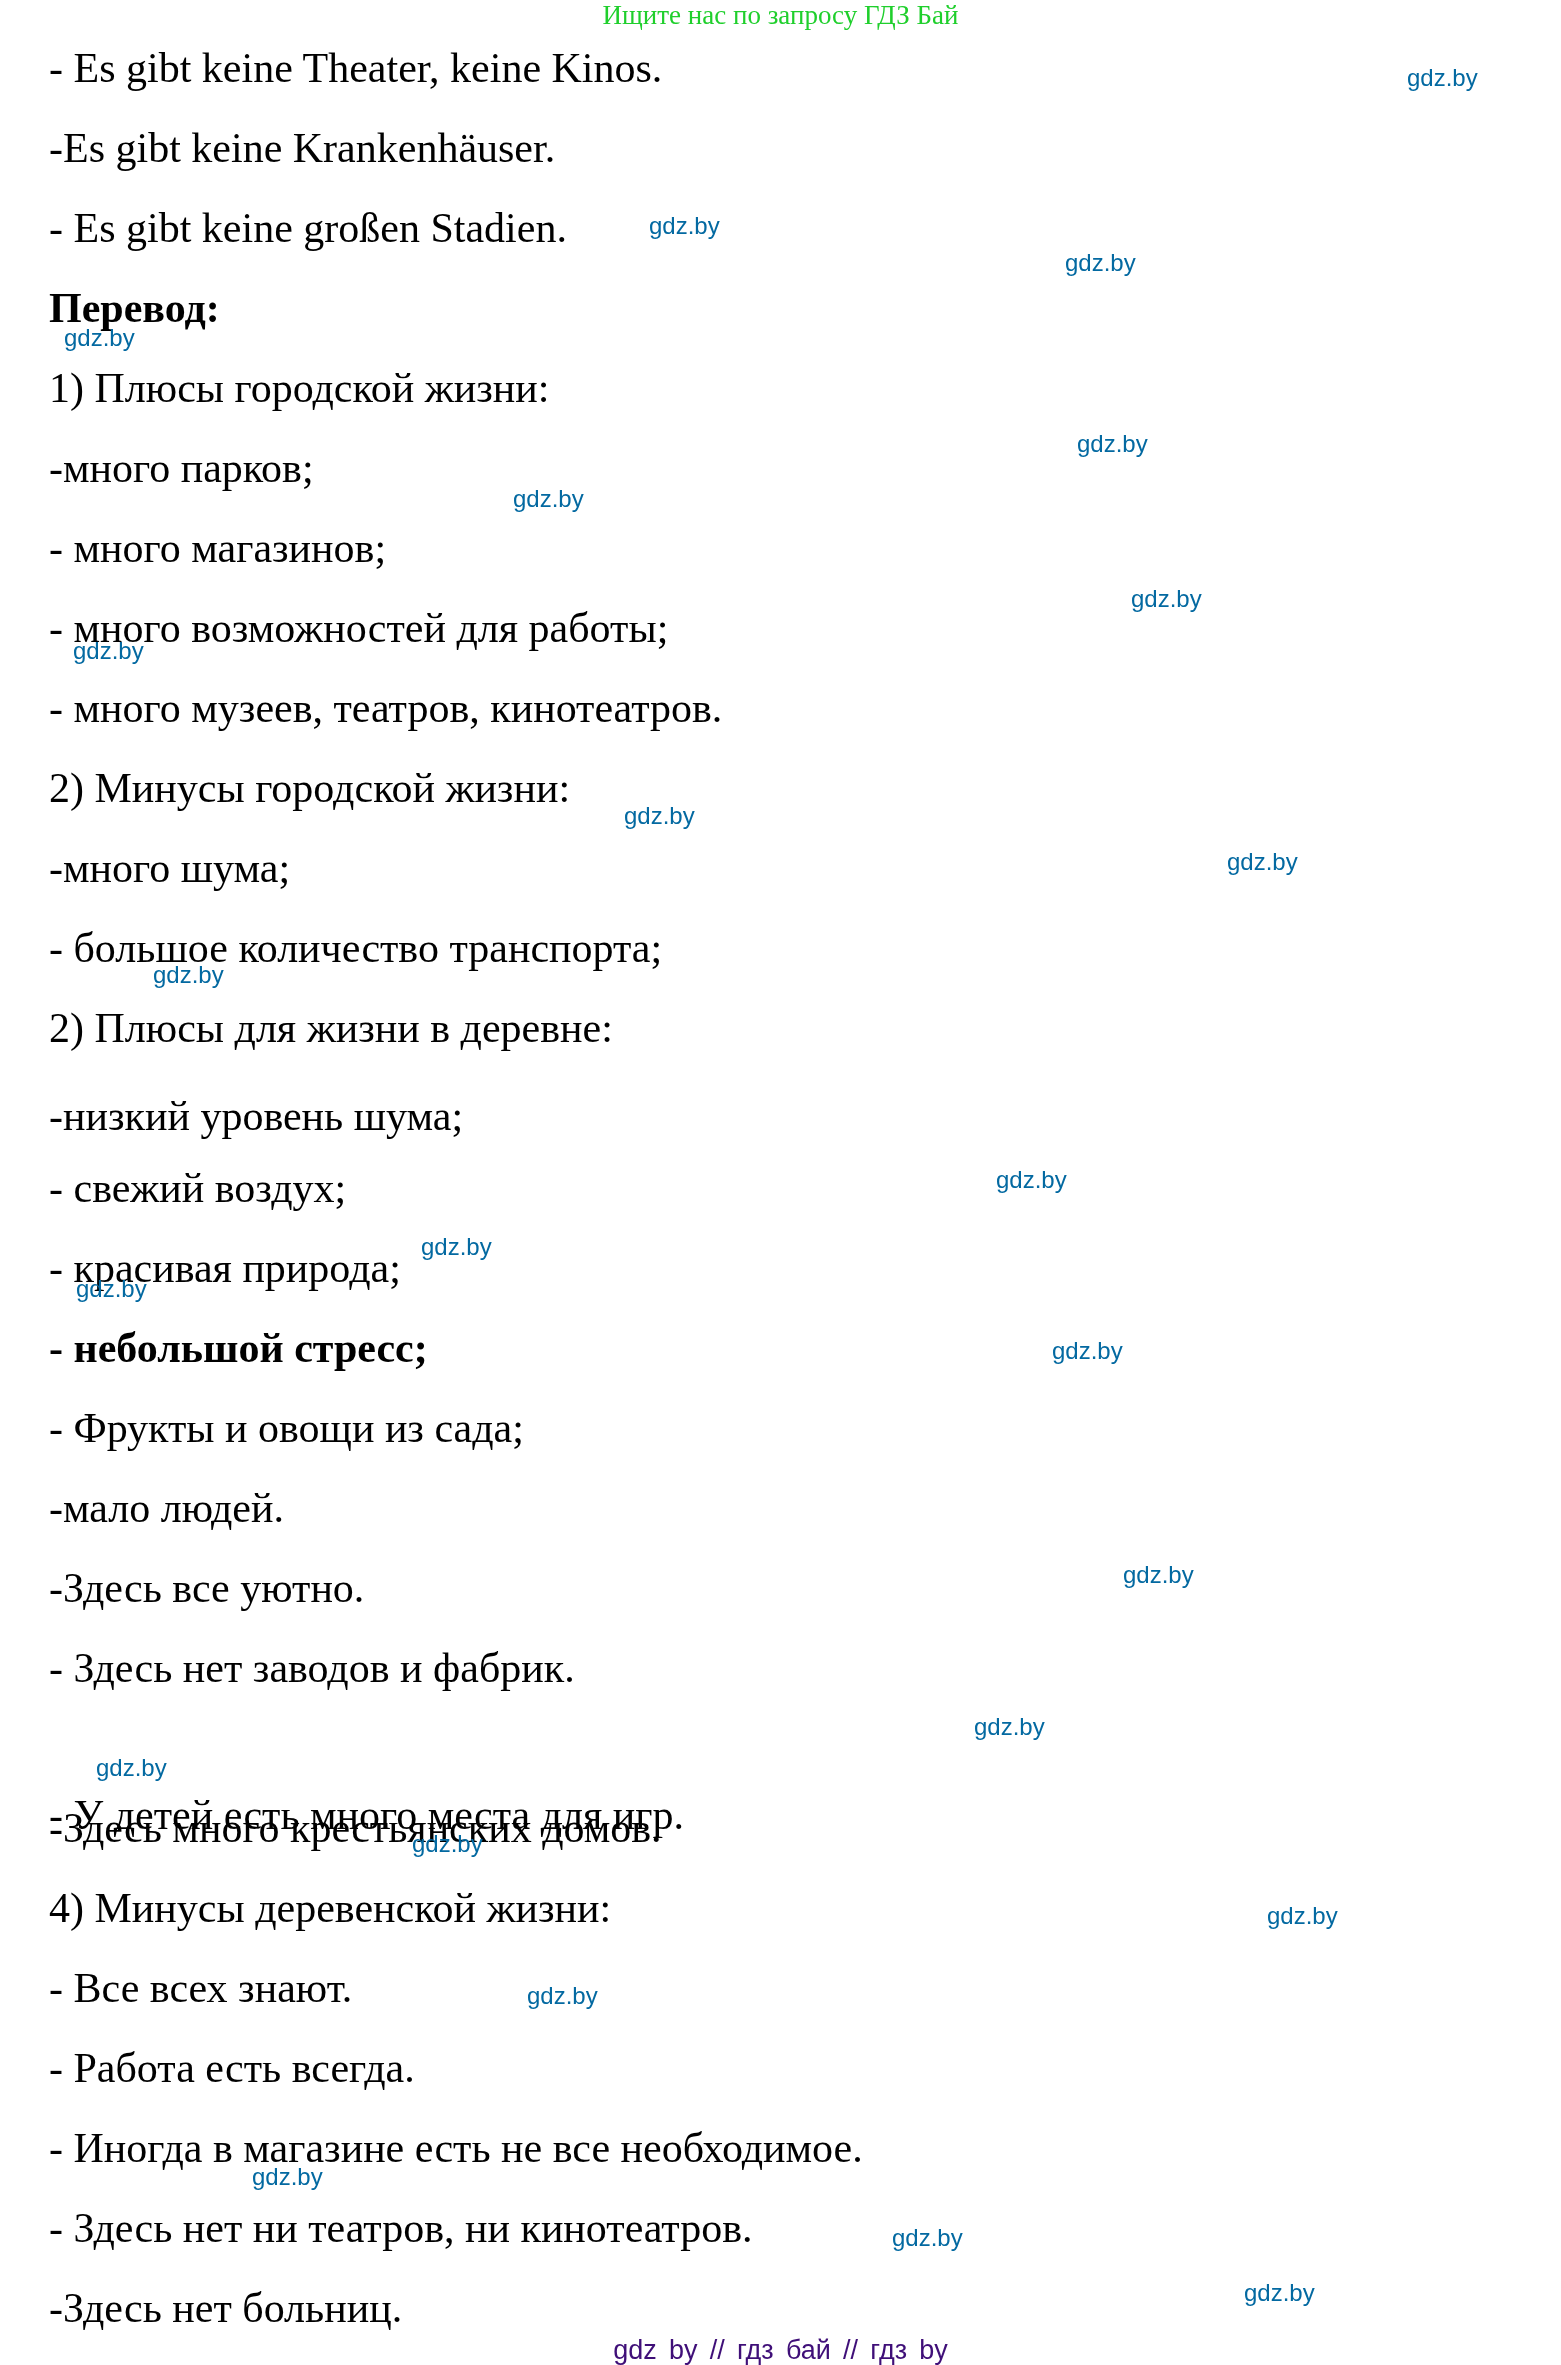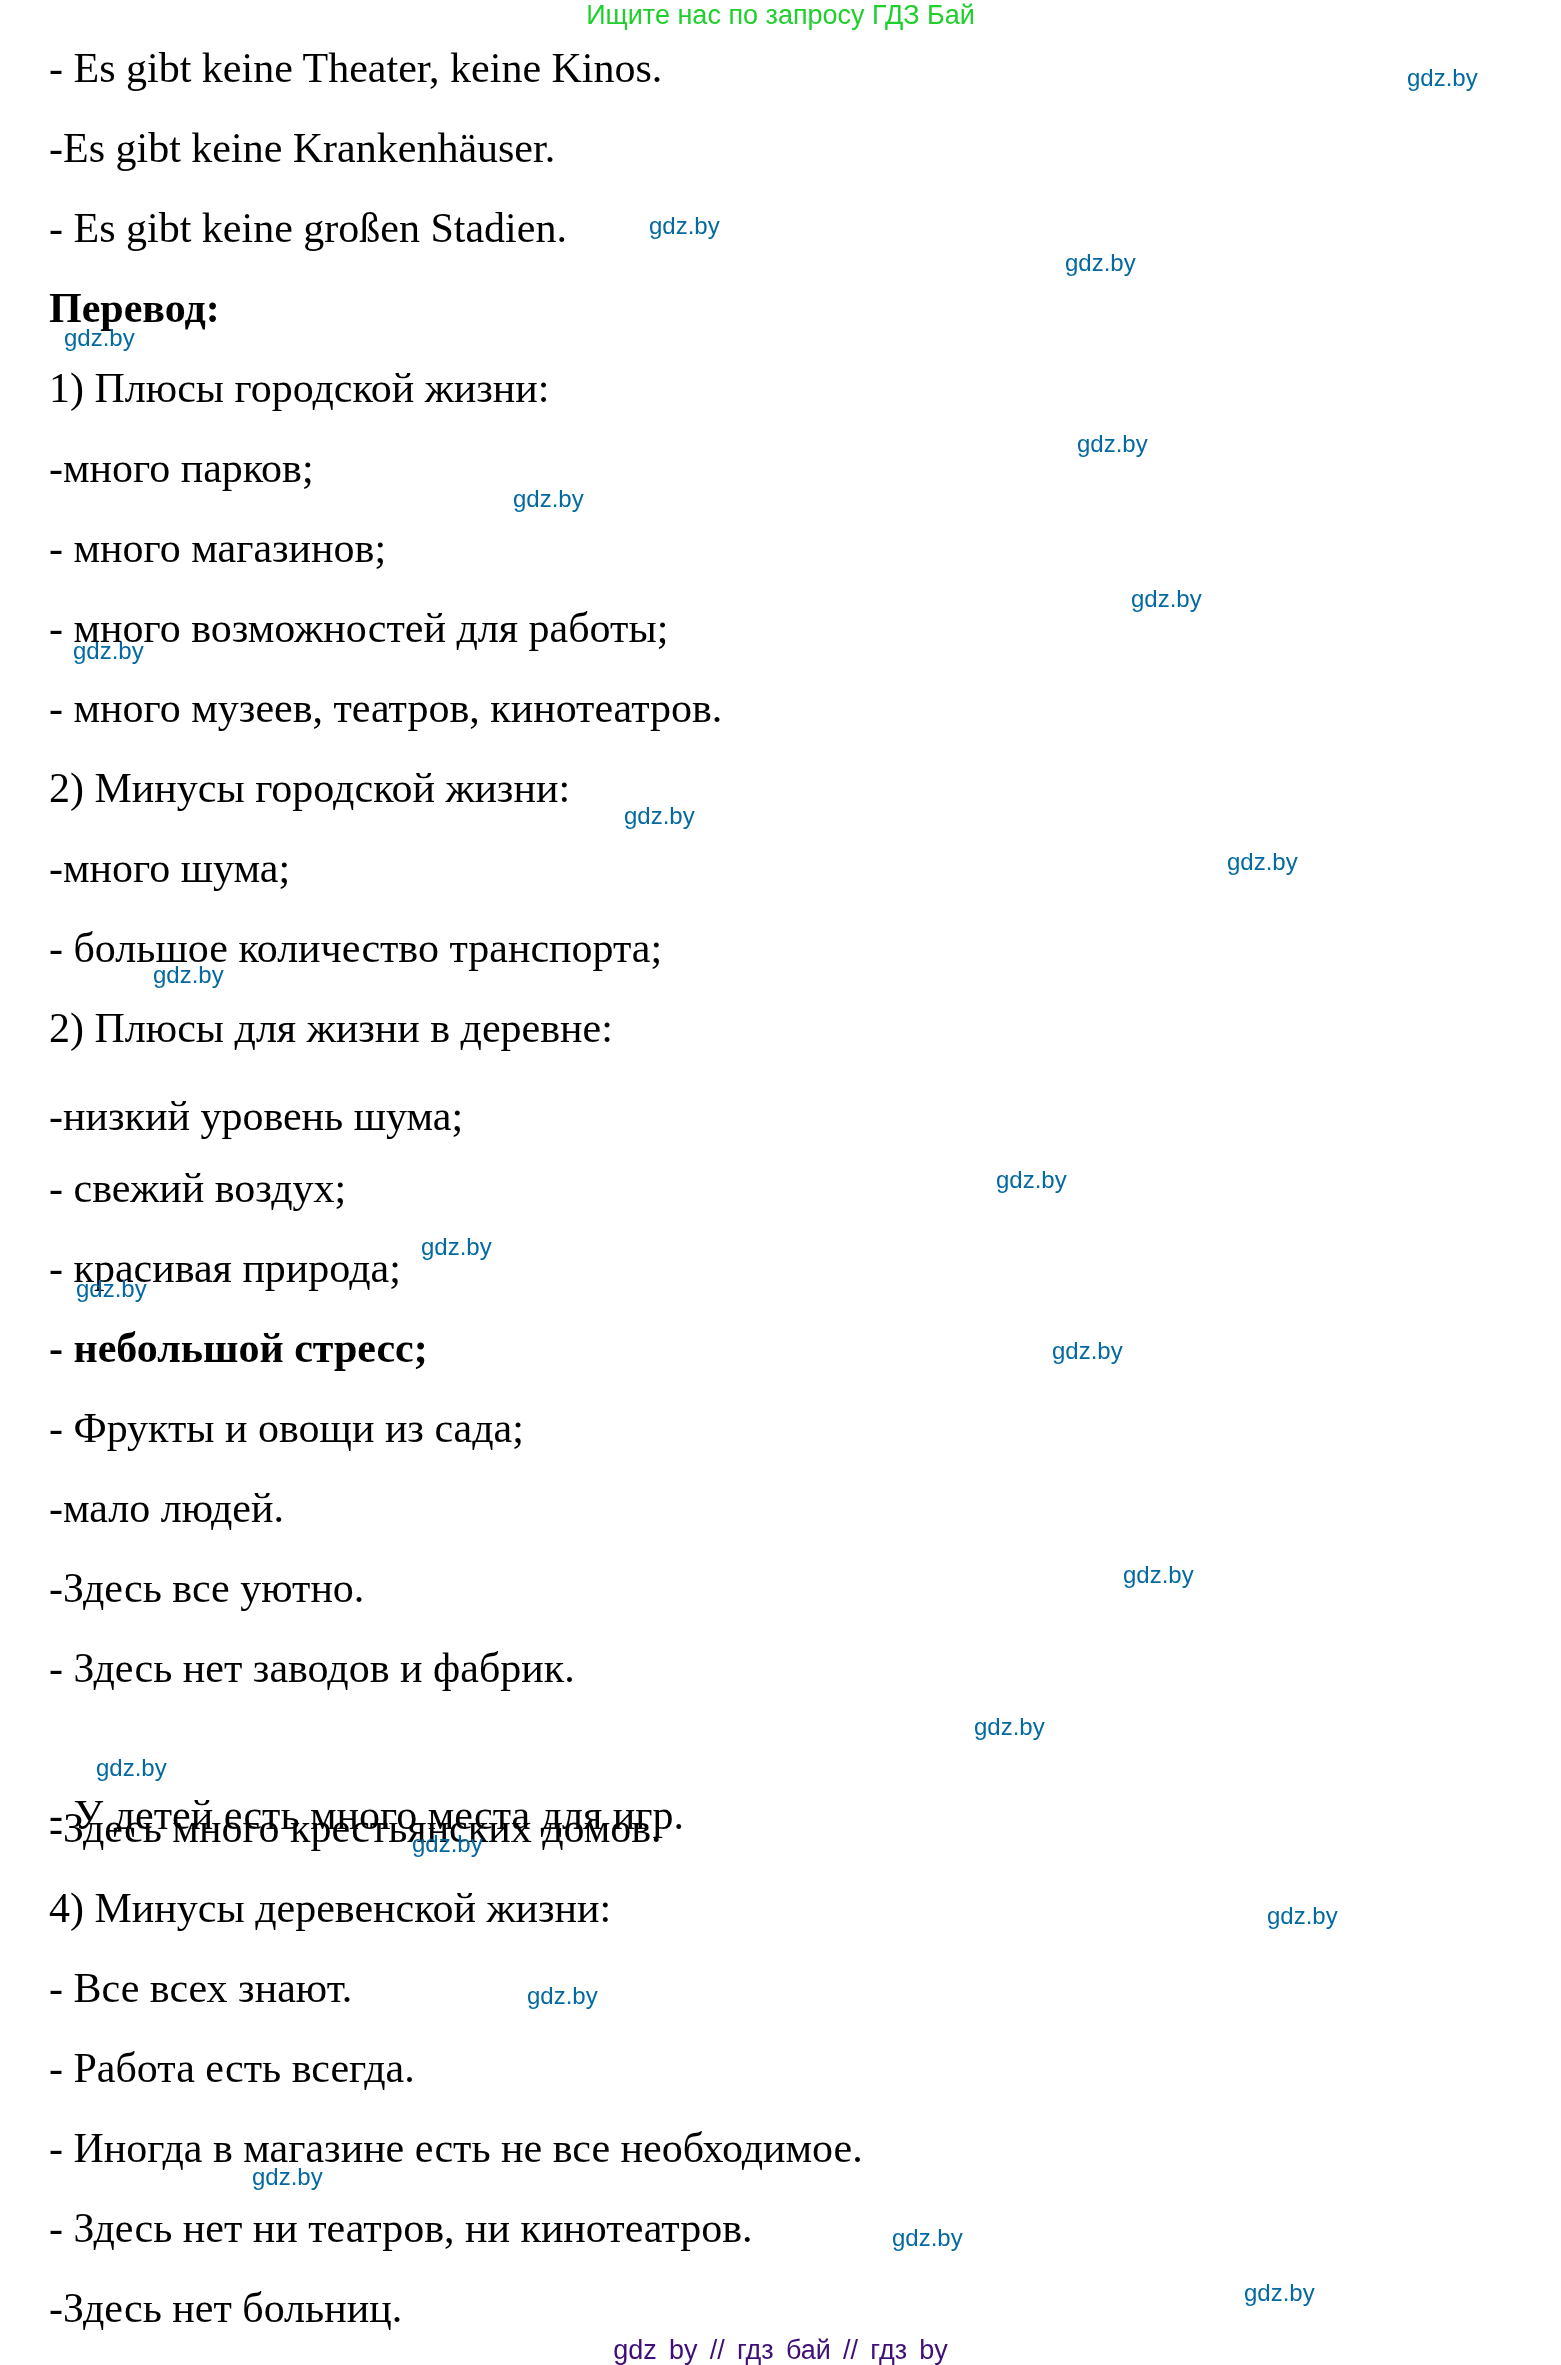--- a/index.html
+++ b/index.html
@@ -1,19 +1,19 @@
 <!DOCTYPE html>
 <html style="font-size:12.5px"><head>
 <meta charset="utf-8">
 <style>
   html, body { margin:0; padding:0; background:#ffffff; }
   body { width:1561px; height:2366px; position:relative; overflow:hidden; }
   .header {
     position:absolute; left:0; top:0; width:1561px; text-align:center;
-    font-family:Liberation Sans, sans-serif; font-size:27px; color:#1fcf2c;
+    font-family:Liberation Serif, serif; font-size:27px; color:#1fcf2c;
     line-height:30px;
   }
   .line {
     position:absolute; left:49px; white-space:nowrap;
     font-family:"Liberation Serif", serif; font-size:42px; color:#000;
     line-height:47px;
   }
   .line.bold { font-weight:bold; }
   .wm {
     position:absolute; white-space:nowrap;

